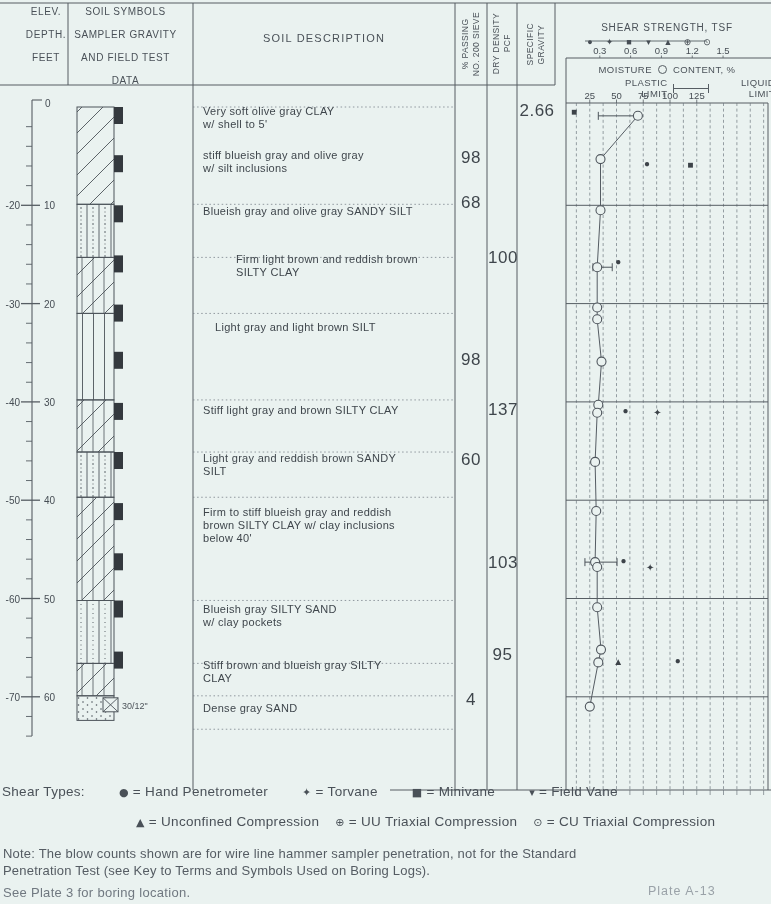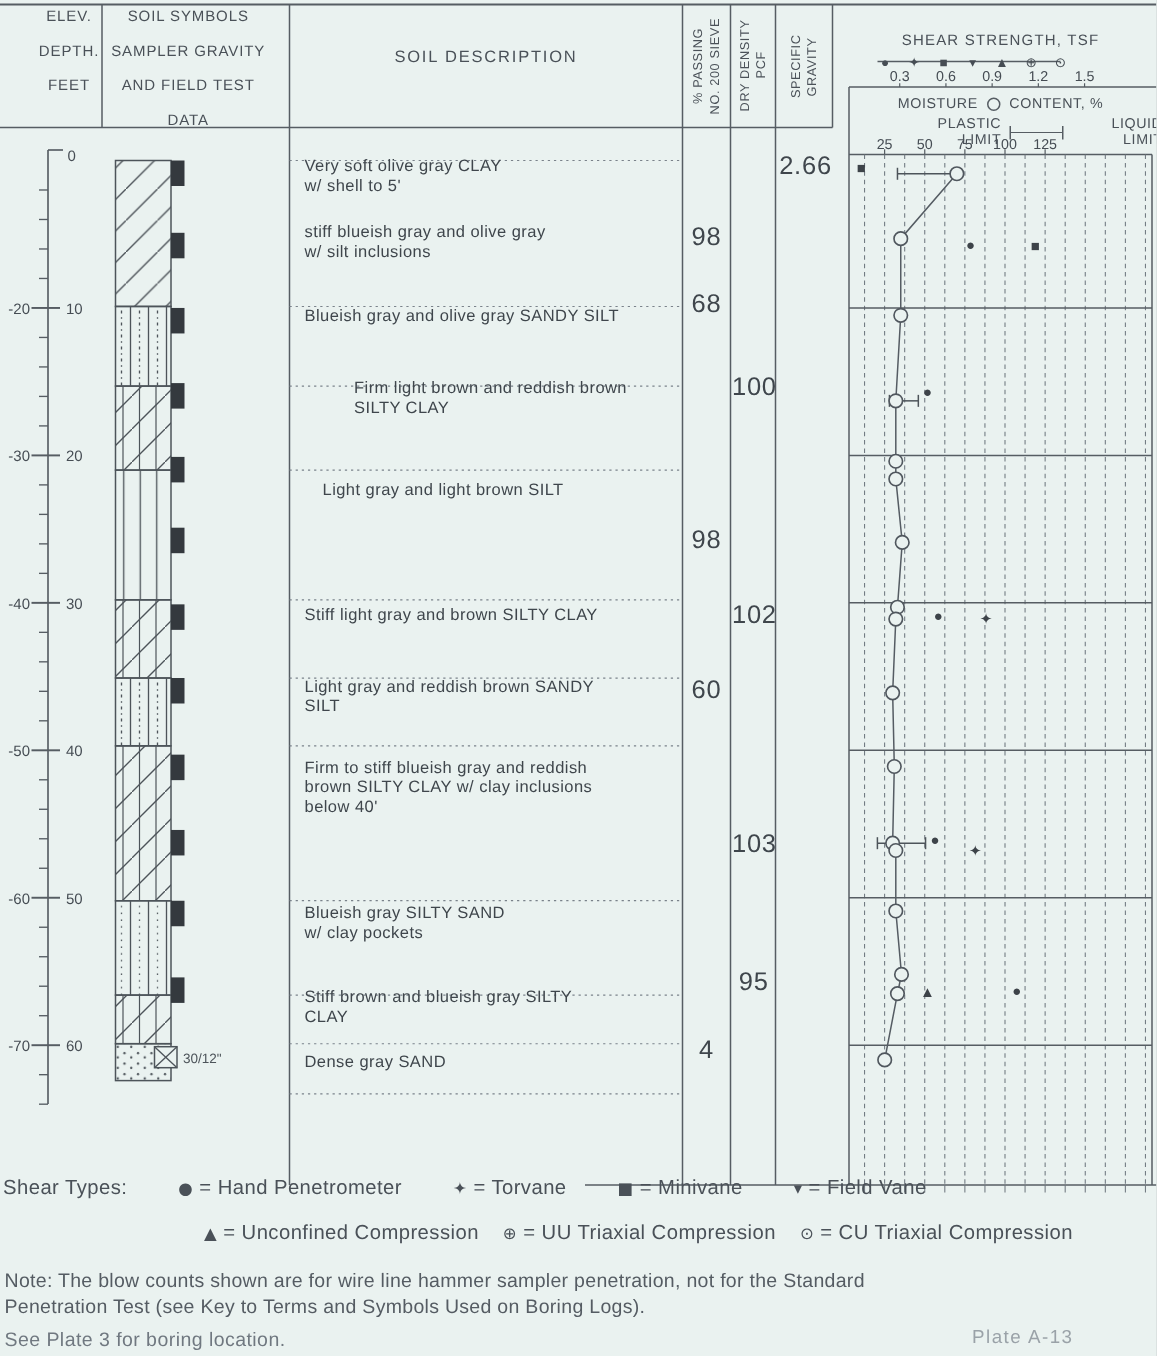--- a/index.html
+++ b/index.html
@@ -329,21 +329,21 @@
 w/ clay pockets</div>
       <div class="desc" style="position:absolute;left:203px;top:659px;width:248px;">Stiff brown and blueish gray SILTY
 CLAY</div>
       <div class="desc" style="position:absolute;left:203px;top:702px;width:248px;">Dense gray SAND</div>
       <div class="val" style="position:absolute;left:456px;top:148px;width:30px;">98</div>
       <div class="val" style="position:absolute;left:456px;top:193px;width:30px;">68</div>
       <div class="val" style="position:absolute;left:456px;top:350px;width:30px;">98</div>
       <div class="val" style="position:absolute;left:456px;top:450px;width:30px;">60</div>
       <div class="val" style="position:absolute;left:456px;top:690px;width:30px;">4</div>
       <div class="val" style="position:absolute;left:488px;top:248px;width:29px;">100</div>
-      <div class="val" style="position:absolute;left:488px;top:400px;width:29px;">102</div>
+      <div class="val" style="position:absolute;left:488px;top:400px;width:29px;">137</div>
       <div class="val" style="position:absolute;left:488px;top:553px;width:29px;">103</div>
       <div class="val" style="position:absolute;left:488px;top:645px;width:29px;">95</div>
       <div class="val" style="position:absolute;left:519px;top:101px;width:36px;">2.66</div>
     </div>
 
   <div class="abs legend-row" style="left:2px;top:784px;width:768px;gap:34px;" id="legend-row1">
     <span class="item">Shear Types:</span>
   <span class="item"><span class="sym">●</span> = Hand Penetrometer</span>
       <span class="item"><span class="sym">✦</span> = Torvane</span>
       <span class="item"><span class="sym">■</span> = Minivane</span>

